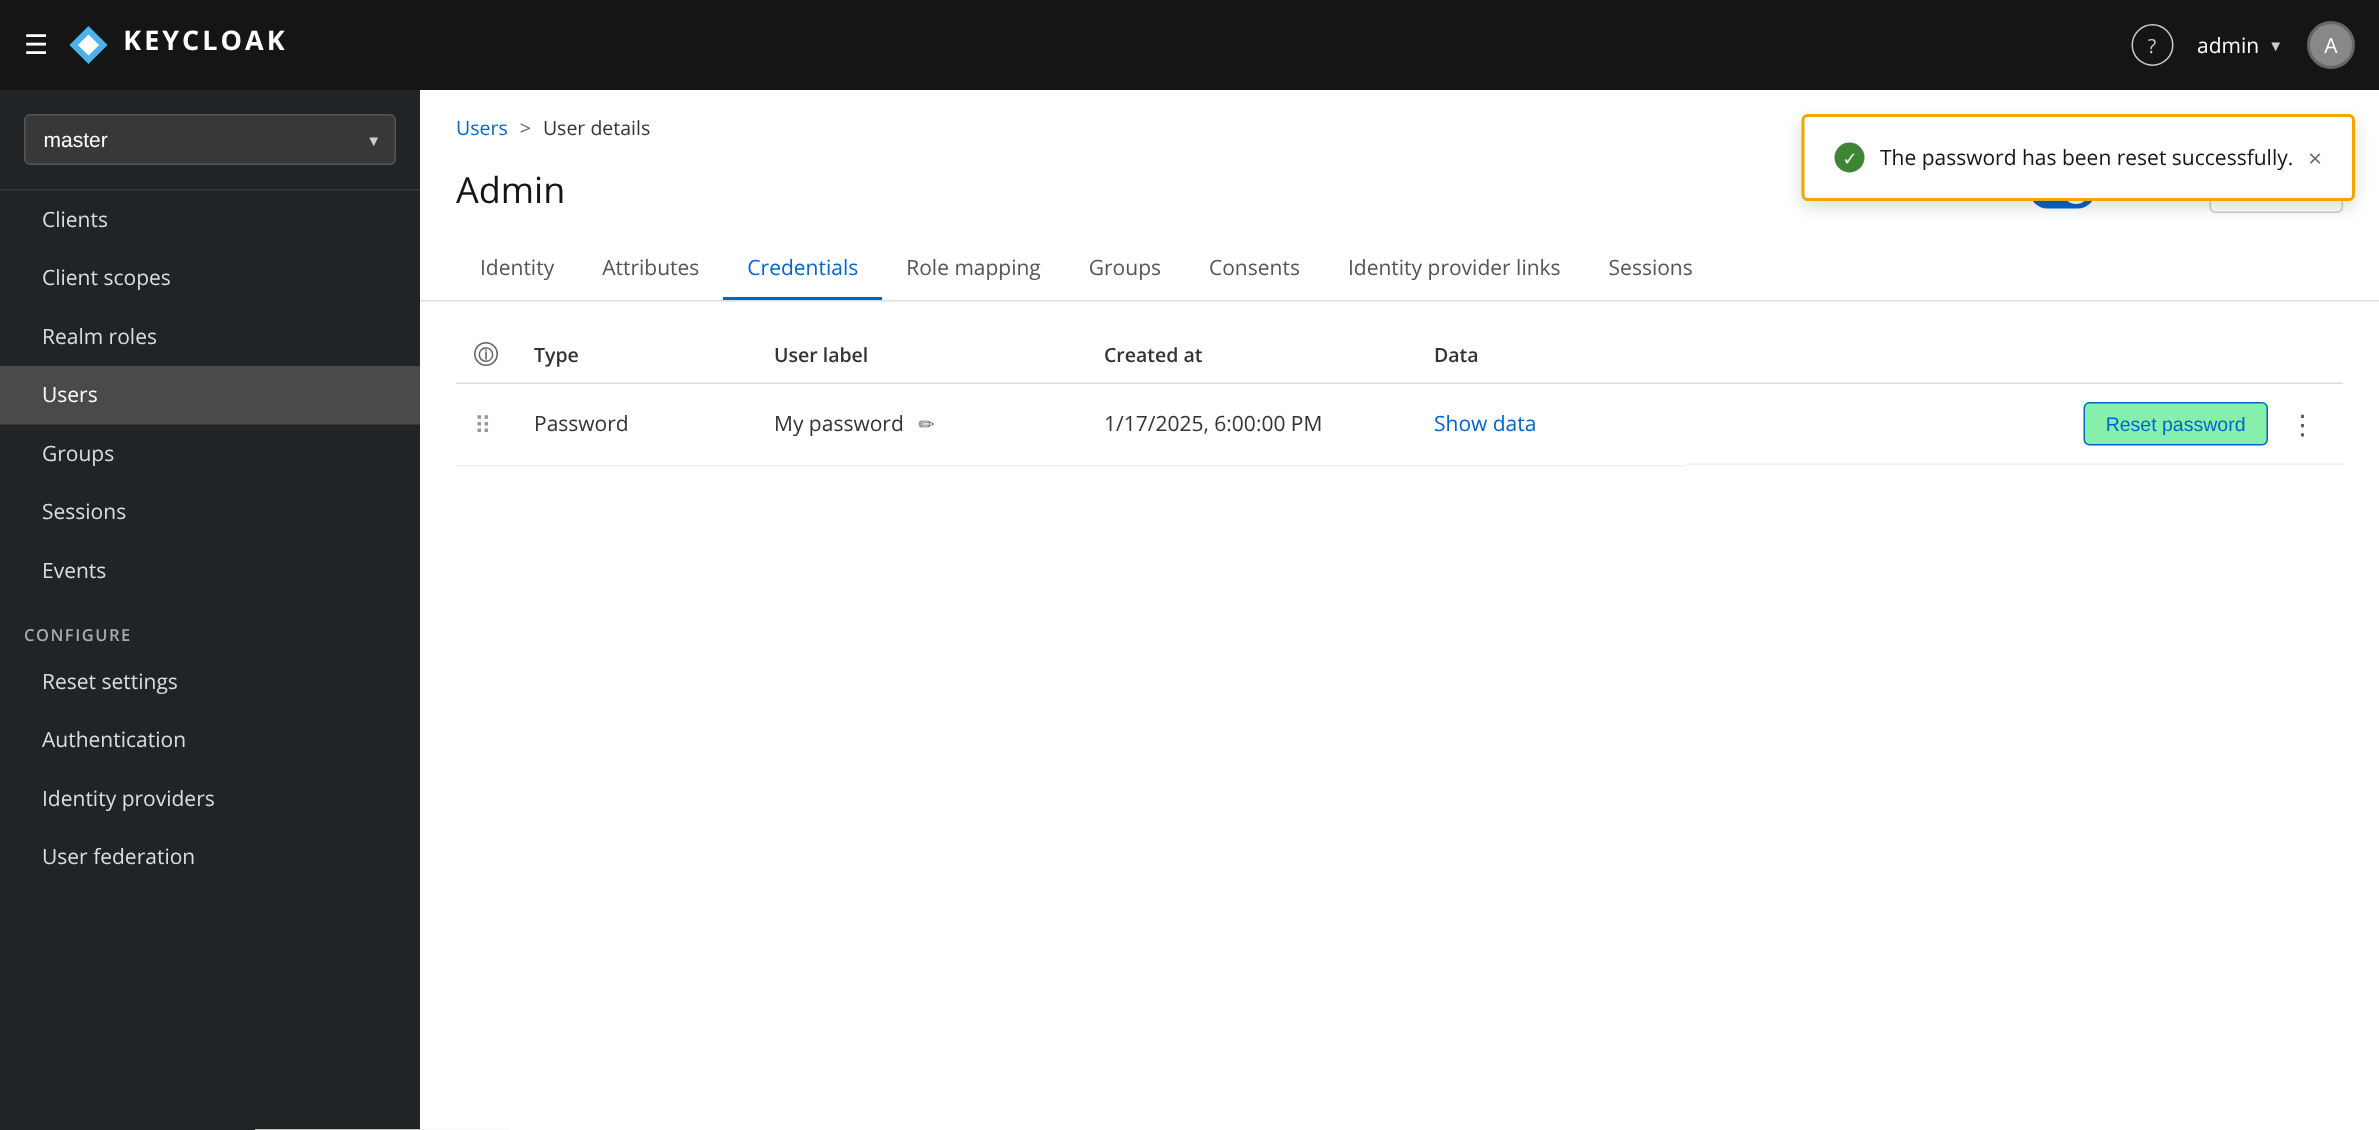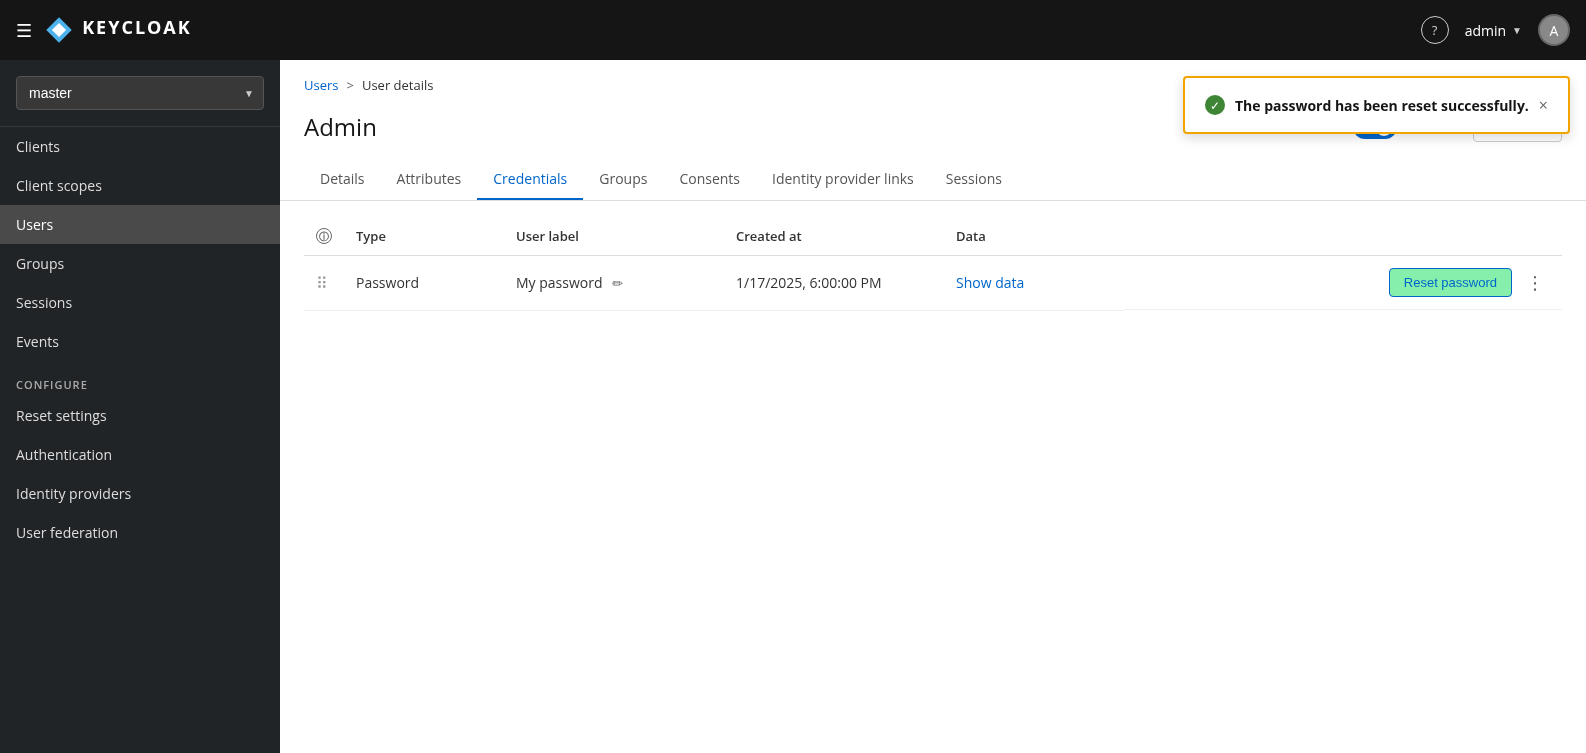--- a/index.html
+++ b/index.html
@@ -69,21 +69,21 @@
 
     .nav-section-label {
       color: #aaa;
       font-size: 11px;
       font-weight: 600;
       text-transform: uppercase;
       padding: 16px 16px 4px 16px;
       letter-spacing: 1px;
     }
     .nav-item {
-      padding: 10px 16px;
+      padding: 10px 28px;
       color: #ddd;
       cursor: pointer;
       font-size: 14px;
       display: flex;
       align-items: center;
     }
     .nav-item.active { background: #4a4a4a; color: #fff; font-weight: 500; }
 
     
     .content-area {
@@ -111,21 +111,21 @@
     }
     .toast-success-icon {
       width: 20px; height: 20px;
       background: #3e8635;
       border-radius: 50%;
       display: flex; align-items: center; justify-content: center;
       color: #fff;
       font-size: 12px;
       flex-shrink: 0;
     }
-    .toast-message { flex: 1; font-size: 14px; color: #151515; font-weight: bold; }
+    .toast-message { flex: 1; font-size: 14px; color: #151515; }
     .toast-close { cursor: pointer; color: #666; font-size: 16px; }
 
     
     .breadcrumb { display: flex; align-items: center; gap: 8px; padding: 16px 24px 8px; font-size: 13px; color: #0066cc; }
     .breadcrumb-sep { color: #666; }
     .breadcrumb-current { color: #333; }
     .breadcrumb-link { cursor: pointer; text-decoration: none; }
 
     
     .page-header {
@@ -309,20 +309,23 @@
         </select>
       </div>
     </div>
 
 
     <div class="nav-item">
       <span>Clients</span>
     </div>
     <div class="nav-item">
       <span>Client scopes</span>
+    </div>
+    <div class="nav-item">
+      <span>Realm roles</span>
     </div>
     <div class="nav-item active">
       <span>Users</span>
     </div>
     <div class="nav-item">
       <span>Groups</span>
     </div>
     <div class="nav-item">
       <span>Sessions</span>
     </div>
@@ -370,27 +373,30 @@
         <span class="toggle-label">Enabled</span>
         <button class="action-btn">
           <span>Action</span>
           <span>▼</span>
         </button>
       </div>
     </div>
 
     <div class="tabs-container">
       <div class="tab">
-        <span>Details</span>
+        <span>Identity</span>
       </div>
       <div class="tab">
         <span>Attributes</span>
       </div>
       <div class="tab active">
         <span>Credentials</span>
+      </div>
+      <div class="tab">
+        <span>Role mapping</span>
       </div>
       <div class="tab">
         <span>Groups</span>
       </div>
       <div class="tab">
         <span>Consents</span>
       </div>
       <div class="tab">
         <span>Identity provider links</span>
       </div>

